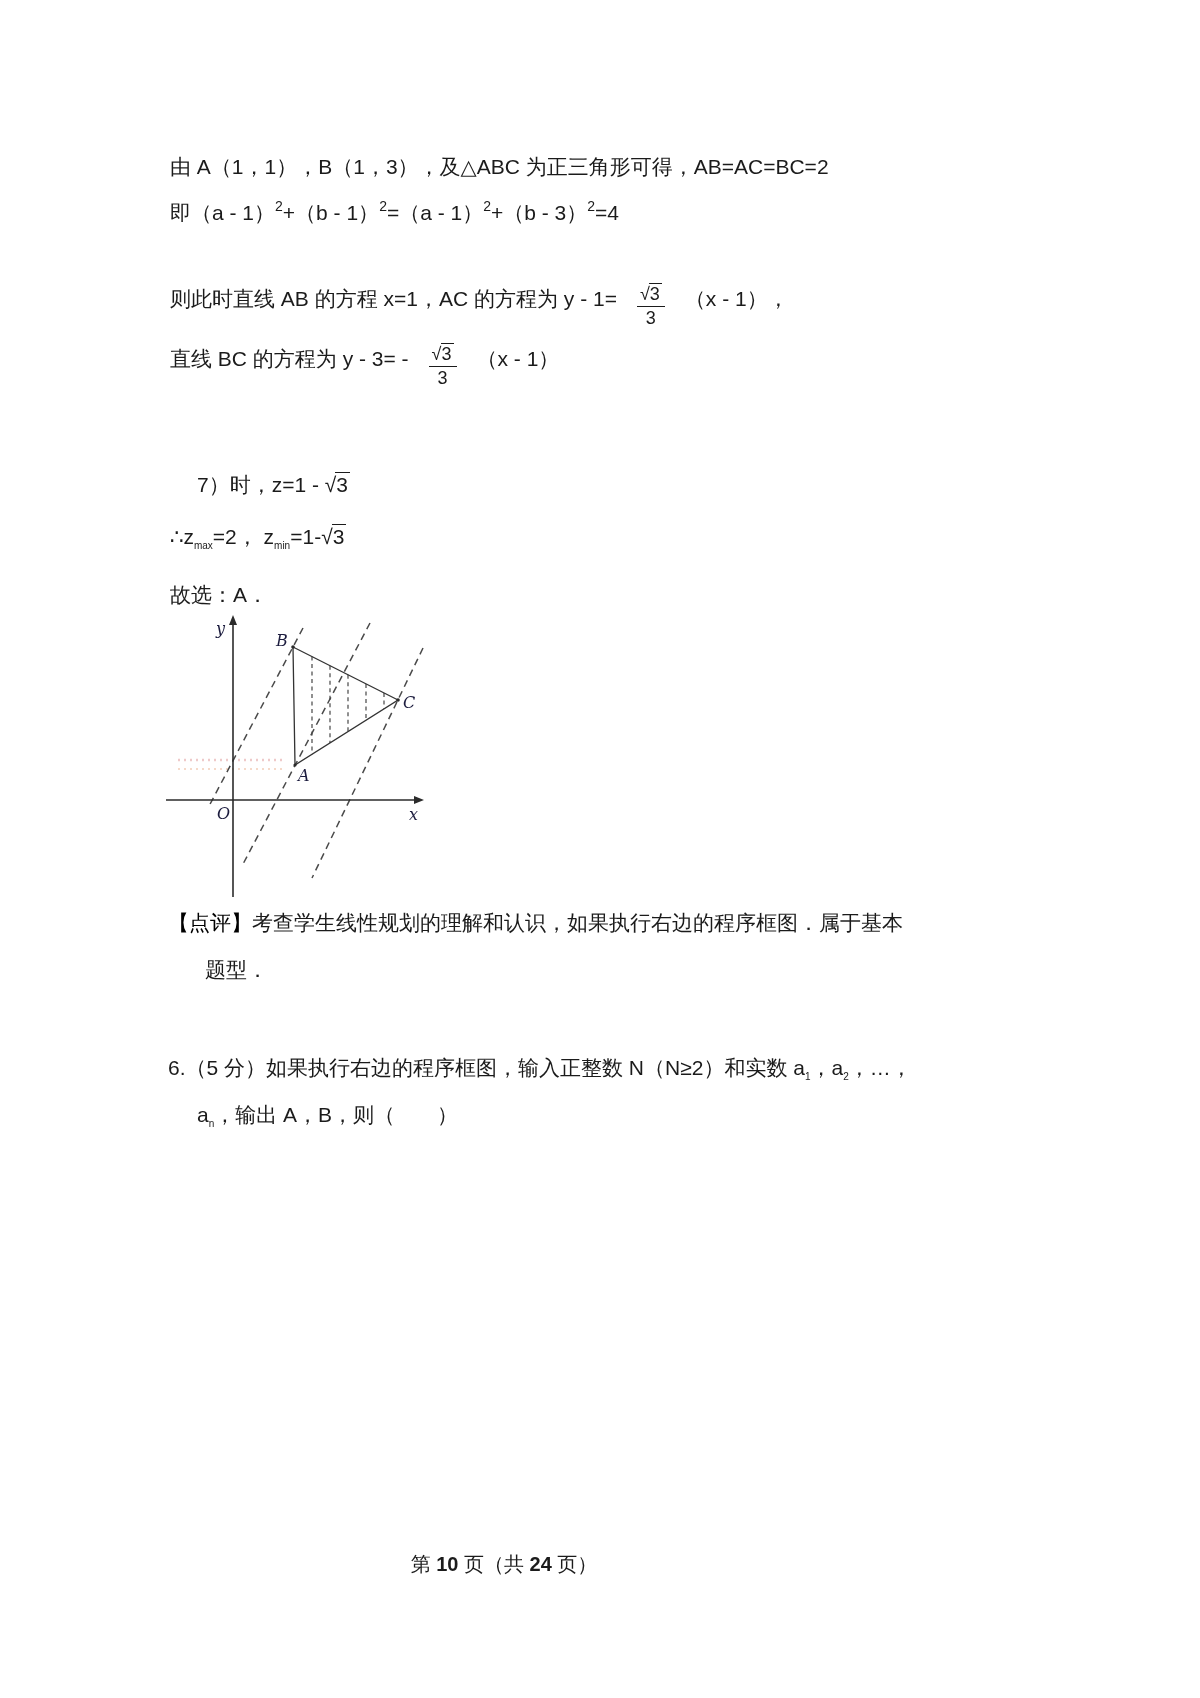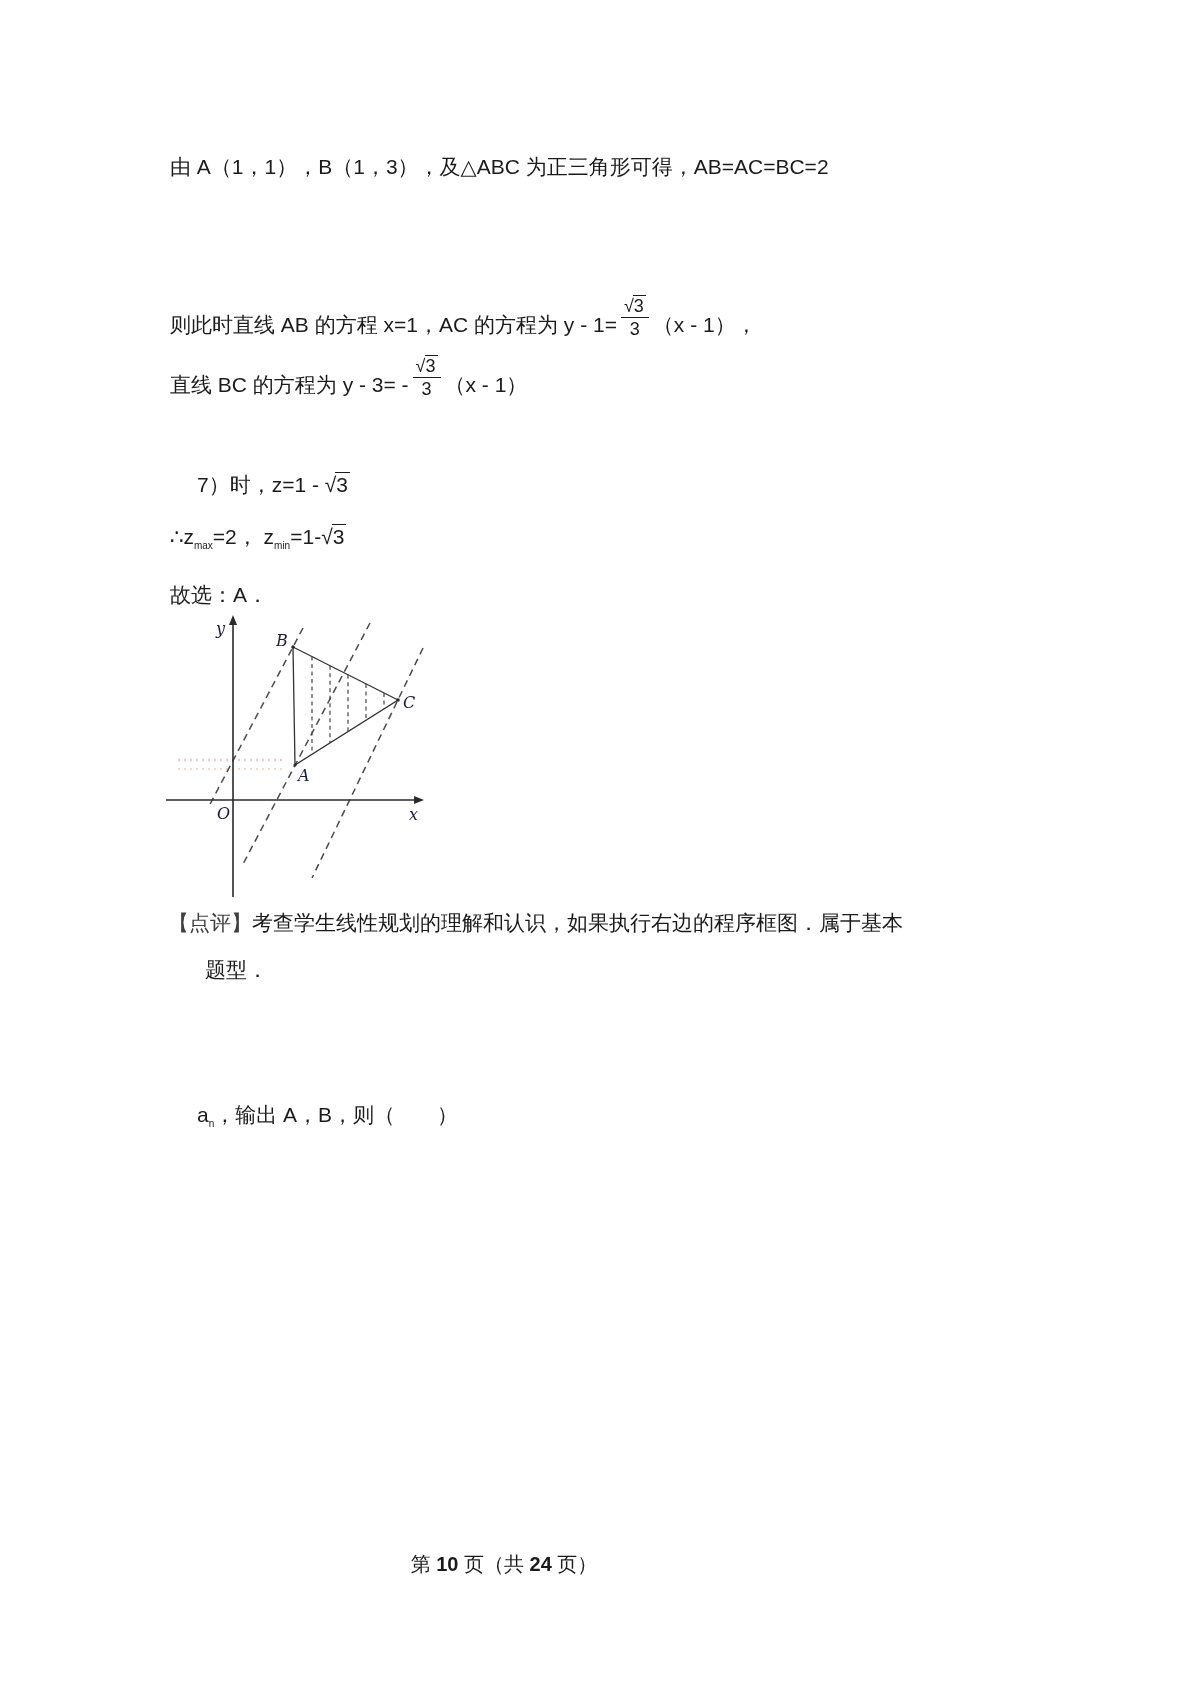--- a/index.html
+++ b/index.html
@@ -10,33 +10,33 @@
     font-family:"Liberation Sans","DejaVu Sans",sans-serif;
     color:#1b1b1b;
     overflow:hidden;
   }
   .line{
     position:absolute;left:170px;
     white-space:nowrap;
     font-size:21px;line-height:30px;
     color:#1b1b1b;
   }
-  .line.tall{display:flex;align-items:flex-end;height:56px;}
+  .line.tall{display:flex;align-items:flex-start;height:56px;gap:16px;}
   .indent{left:197px;}
   sup{font-size:14px;vertical-align:9px;line-height:0;}
   sub{font-size:10px;vertical-align:-5px;line-height:0;}
   .sqrt{white-space:nowrap;}
   .sqrt .rad{border-top:1.7px solid #1b1b1b;padding:0 2px 0 1px;margin-left:-1px;}
   .frac{
     display:inline-flex;flex-direction:column;align-items:center;
     font-size:18px;line-height:1.15;margin:0 4px;vertical-align:middle;
   }
   .frac .num{border-bottom:1.7px solid #1b1b1b;padding:0 3px 1px;display:inline-flex;}
   .frac .den{padding-top:1px;}
-  .comment-label{color:#404040;}
+  .comment-label{color:#000000;}
   .diagram{position:absolute;left:160px;top:612px;width:270px;height:292px;}
   .axis{stroke:#2b2b2b;stroke-width:1.6;fill:none;}
   .axisfill{fill:#2b2b2b;stroke:none;}
   .dashline{stroke:#4a4a4a;stroke-width:1.5;stroke-dasharray:7 5;fill:none;}
   .hatch{stroke:#474747;stroke-width:1.2;stroke-dasharray:4 3.5;fill:none;}
   .tri{stroke:#333333;stroke-width:1.3;fill:none;}
   .vdot{fill:#2a2a2a;stroke:none;}
   .lbl{
     font-family:"DejaVu Serif","Liberation Serif",serif;
     font-style:italic;font-size:16px;fill:#1c1c3e;
@@ -51,20 +51,23 @@
 </style>
 </head>
 <body>
 
 <div class="page">
 
   <div class="line" style="top:152px">
     <span>由 A（1，1），B（1，3），及△ABC 为正三角形可得，AB=AC=BC=2</span>
   </div>
 
+  <div class="line" style="top:198px">
+    <span>即（a - 1）</span><sup>2</sup><span>+（b - 1）</span><sup>2</sup><span>=（a - 1）</span><sup>2</sup><span>+（b - 3）</span><sup>2</sup><span>=4</span>
+  </div>
 
 
   <div class="line tall" style="top:284px">
     <span>则此时直线 AB 的方程 x=1，AC 的方程为 y - 1=</span>
       <span class="frac">
         <span class="num">
           <span class="sqrt"><span>√</span><span class="rad">3</span></span>
         </span>
         <span class="den">3</span>
       </span>
@@ -128,20 +131,23 @@
     <text class="lbl" x="138" y="169">A</text>
   </svg>
 
   <div class="line" style="top:908px;left:168px">
     <span class="comment-label">【点评】</span><span>考查学生线性规划的理解和认识，如果执行右边的程序框图．属于基本</span>
   </div>
   <div class="line" style="top:955px;left:205px">
     <span>题型．</span>
   </div>
 
+  <div class="line" style="top:1053px;left:168px">
+    <span>6.（5 分）如果执行右边的程序框图，输入正整数 N（N≥2）和实数 a</span><sub>1</sub><span>，a</span><sub>2</sub><span>，…，</span>
+  </div>
   <div class="line indent" style="top:1100px">
     <span>a</span><sub>n</sub><span>，输出 A，B，则（　　）</span>
   </div>
 
   <div class="footer">
     <span>第 </span><span class="b">10</span><span> 页（共 </span><span class="b">24</span><span> 页）</span>
   </div>
 
 </div>
 

